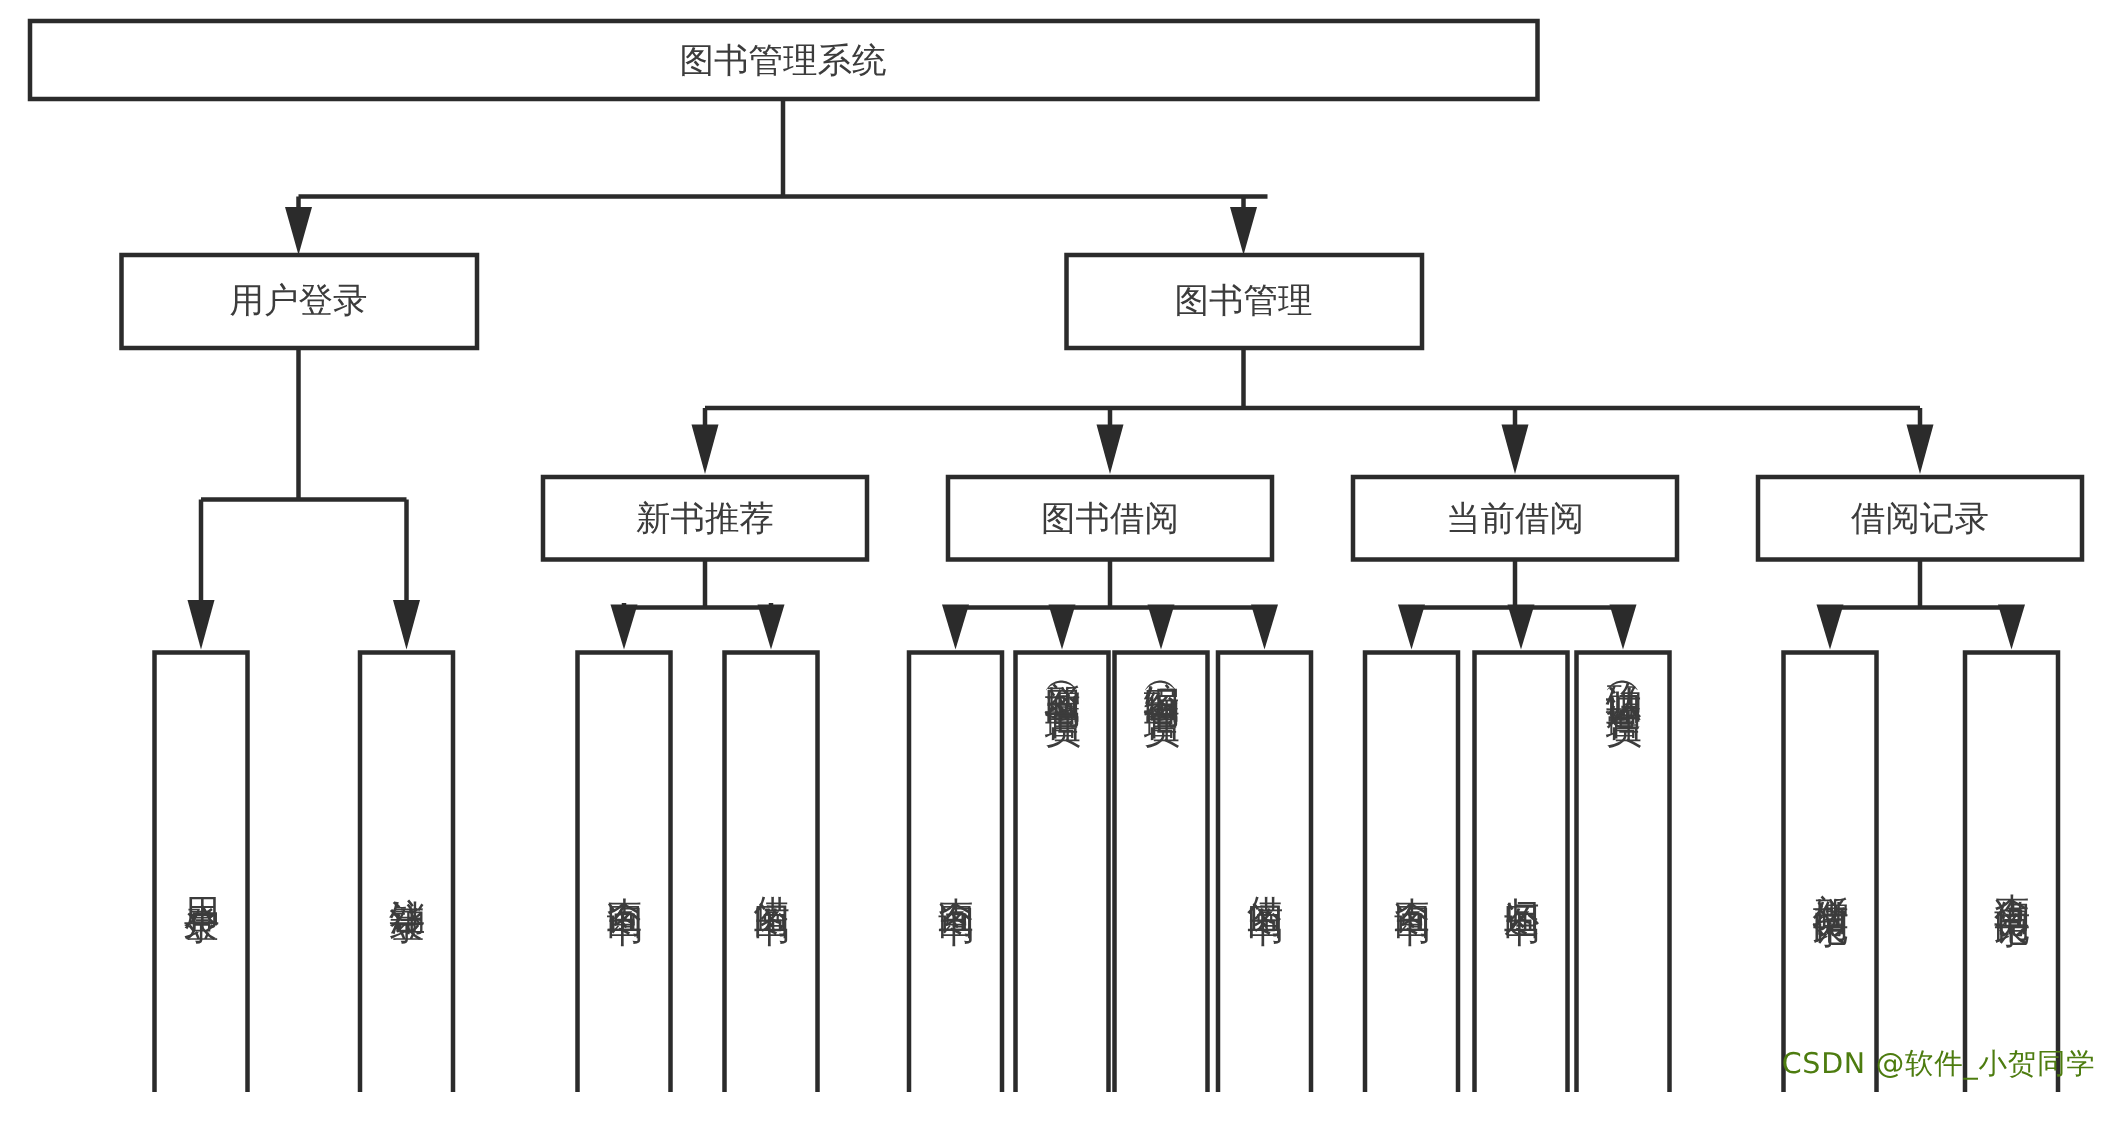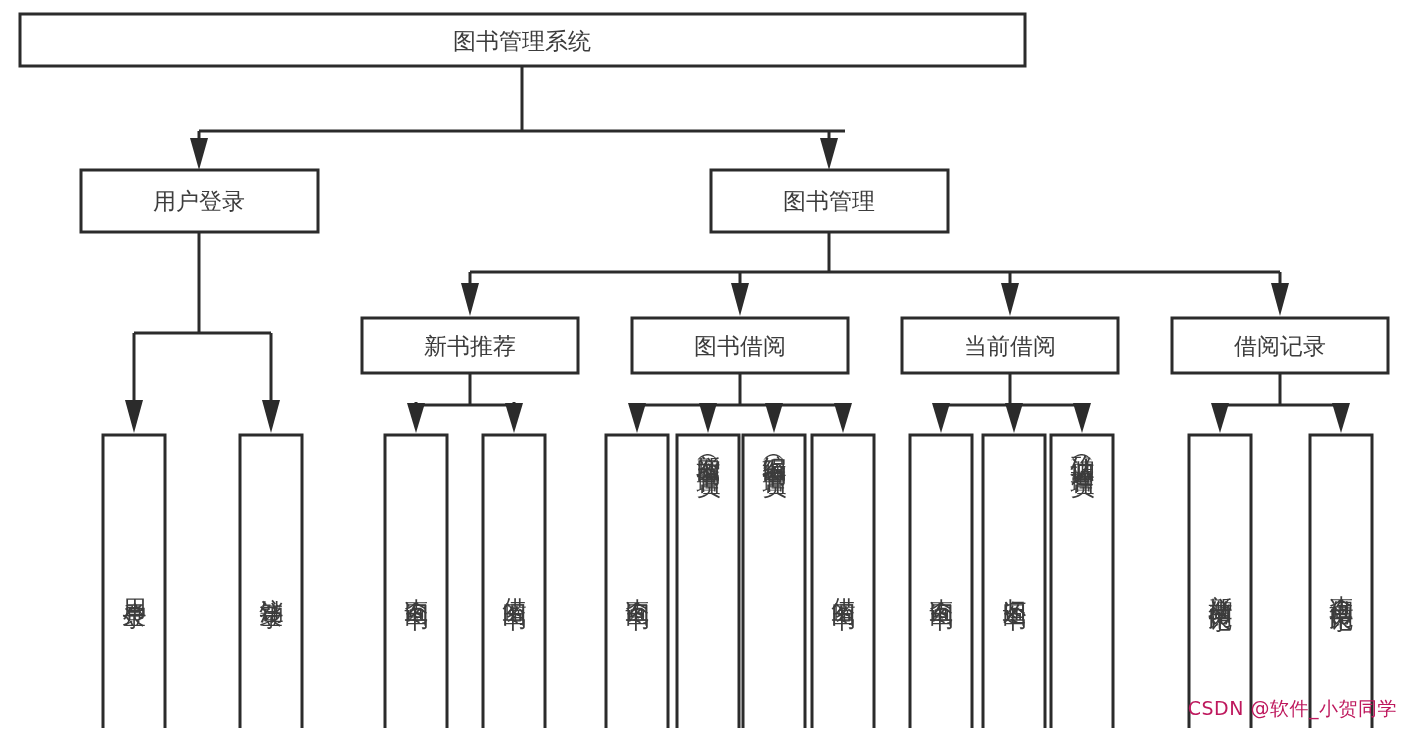--- a/index.html
+++ b/index.html
@@ -64,21 +64,21 @@
     color: #3c3c3c;
     white-space: nowrap;
     text-align: center;
   }
   .watermark {
     position: absolute;
     right: 8px;
     bottom: 6px;
     font-family: "DejaVu Sans", "Liberation Sans", sans-serif;
     font-size: 19px;
-    color: #be185d;
+    color: #4d7c0f;
     white-space: nowrap;
     letter-spacing: 0.5px;
   }
 </style>
 </head>
 <body>
 
 <div id="diagram-root">
 
   <svg class="diagram-canvas" viewBox="0 0 1405 747">

